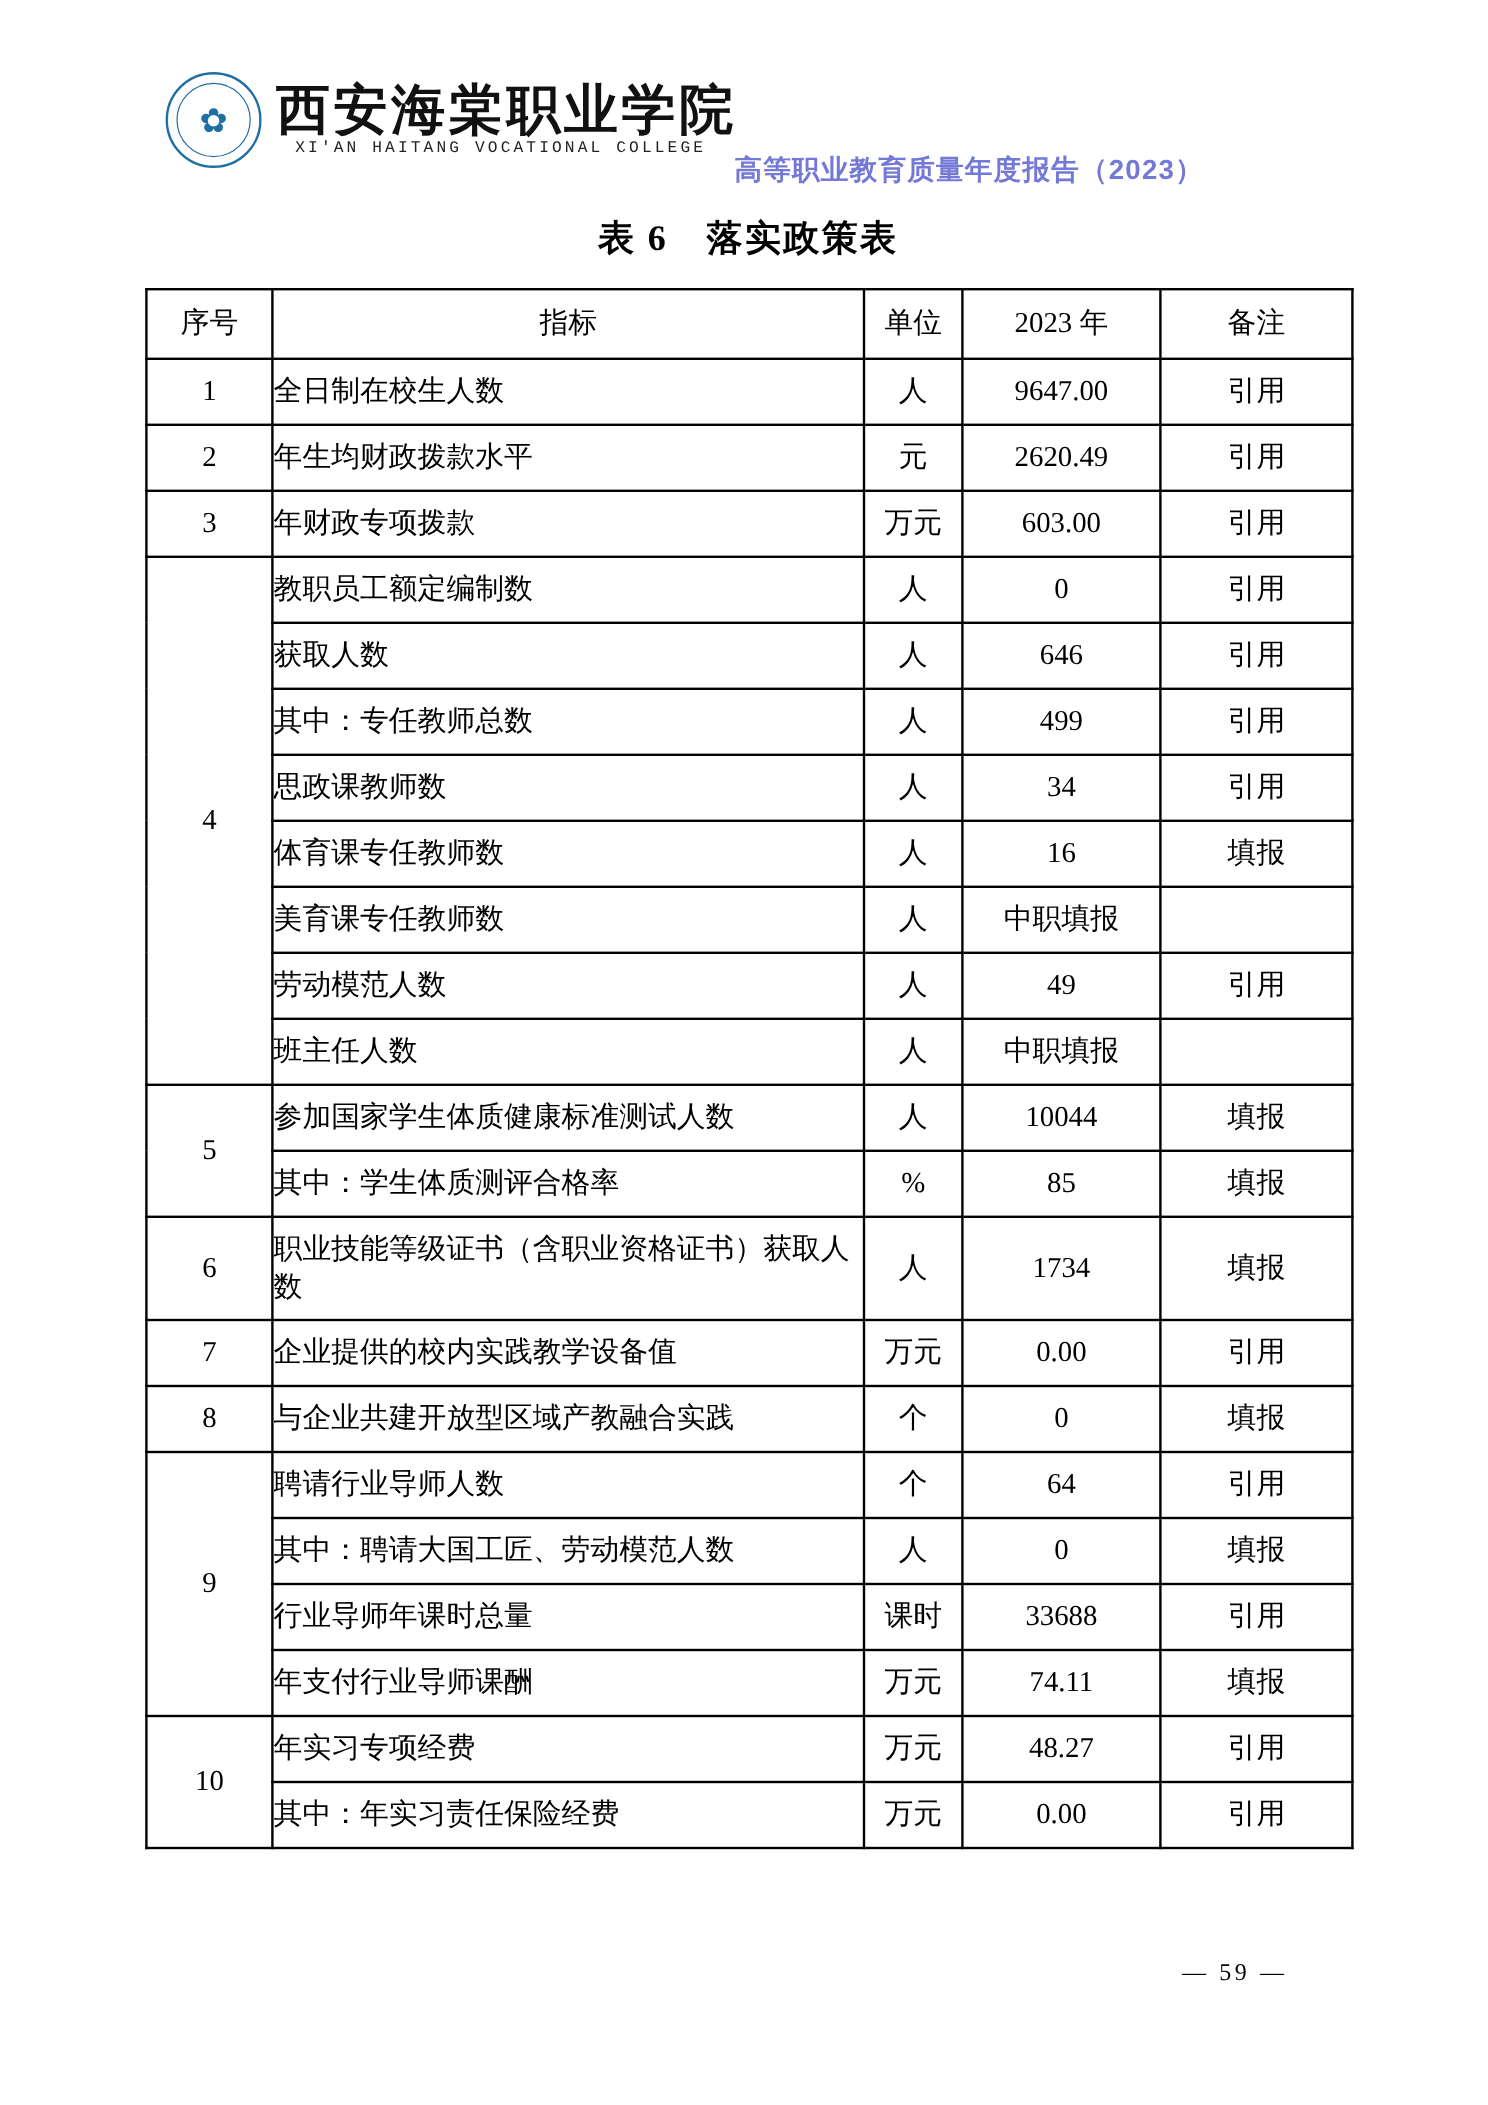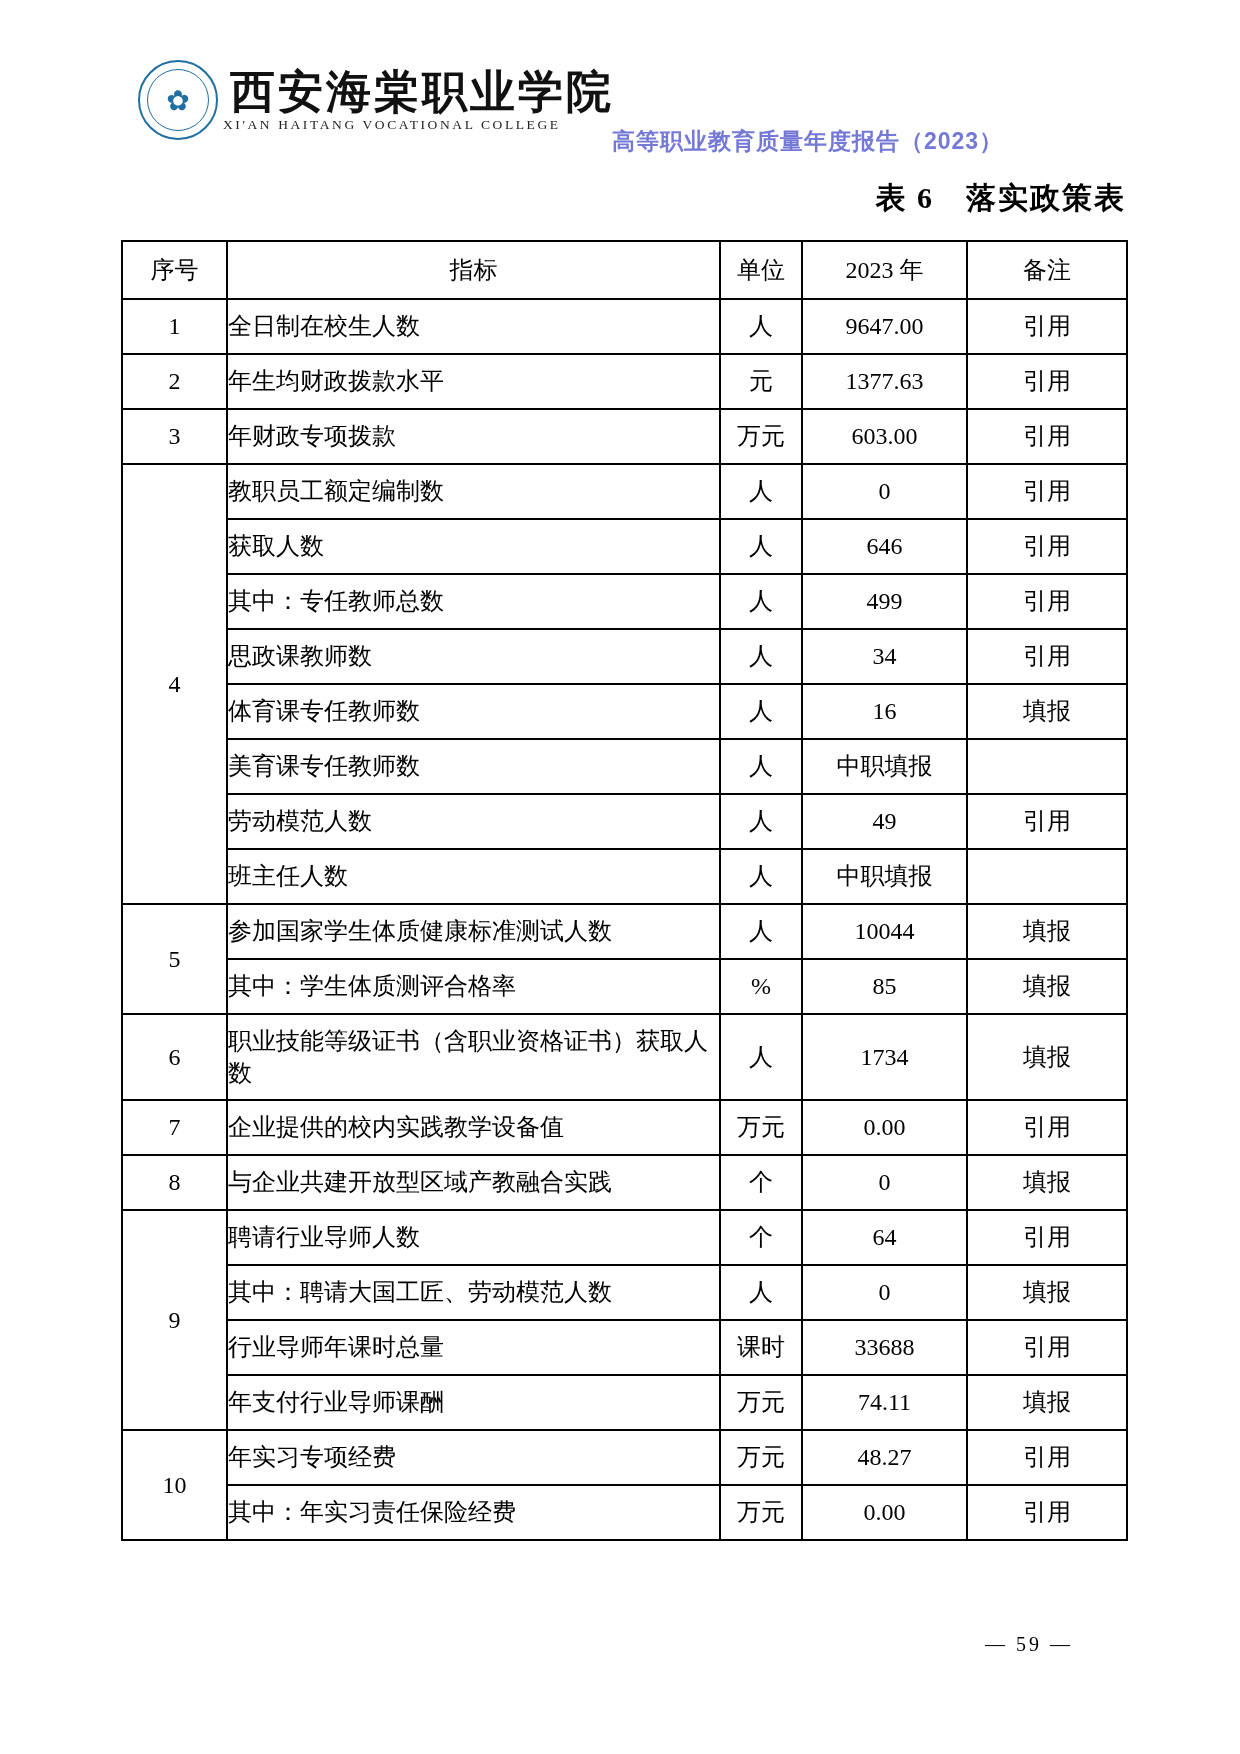--- a/index.html
+++ b/index.html
@@ -18,30 +18,30 @@
     width:60px;height:60px;border-radius:50%;border:1px solid #1f6fa3;
     display:flex;align-items:center;justify-content:center;color:#1f6fa3;font-size:28px;
     font-family:"DejaVu Sans",sans-serif;
   }
   .college-zh{
     position:absolute;left:230px;top:62px;font-size:45px;font-weight:bold;
     letter-spacing:3px;color:#111;white-space:nowrap;
     font-family:"DejaVu Serif","Liberation Serif",serif;
   }
   .college-en{
-    position:absolute;left:223px;top:117px;font-size:13.5px;letter-spacing:2.6px;
-    color:#222;font-family:Liberation Serif, serif;white-space:nowrap;
+    position:absolute;left:246px;top:117px;font-size:13.5px;letter-spacing:2.6px;
+    color:#222;font-family:Liberation Mono, monospace;white-space:nowrap;
   }
   .report-title{
     position:absolute;left:612px;top:86px;font-size:23px;font-weight:bold;color:#7478d6;
     letter-spacing:1px;font-family:"Liberation Sans","DejaVu Sans",sans-serif;white-space:nowrap;margin-top:40px;
   }
   
   .doc-title{
-    position:absolute;left:121px;top:178px;width:1005px;text-align:right;
+    position:absolute;left:121px;top:178px;width:1005px;text-align:center;
     font-size:30px;font-weight:bold;letter-spacing:2px;
   }
   
   table.policy{
     position:absolute;left:121px;top:240px;width:1005px;
     border-collapse:collapse;table-layout:fixed;font-size:24px;
     border:2px solid #b91c1c;
   }
   table.policy th,table.policy td{
     border:2px solid #000;vertical-align:middle;padding:0;line-height:1.35;
@@ -94,21 +94,21 @@
         <td class="c-no" rowspan="1">1</td>
         <td class="c-ind">全日制在校生人数</td>
         <td class="c-unit">人</td>
         <td class="c-val">9647.00</td>
         <td class="c-rem">引用</td>
       </tr>
       <tr class="sect">
         <td class="c-no" rowspan="1">2</td>
         <td class="c-ind">年生均财政拨款水平</td>
         <td class="c-unit">元</td>
-        <td class="c-val">1377.63</td>
+        <td class="c-val">2620.49</td>
         <td class="c-rem">引用</td>
       </tr>
       <tr class="sect">
         <td class="c-no" rowspan="1">3</td>
         <td class="c-ind">年财政专项拨款</td>
         <td class="c-unit">万元</td>
         <td class="c-val">603.00</td>
         <td class="c-rem">引用</td>
       </tr>
       <tr class="sect">

